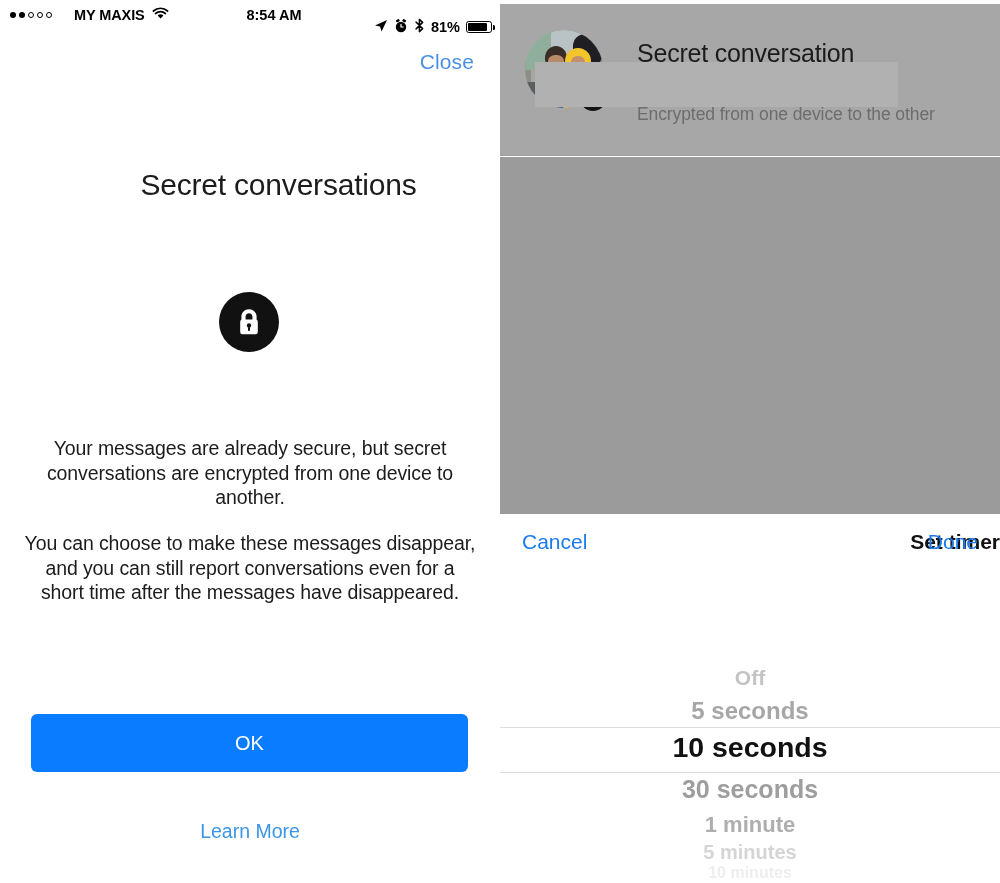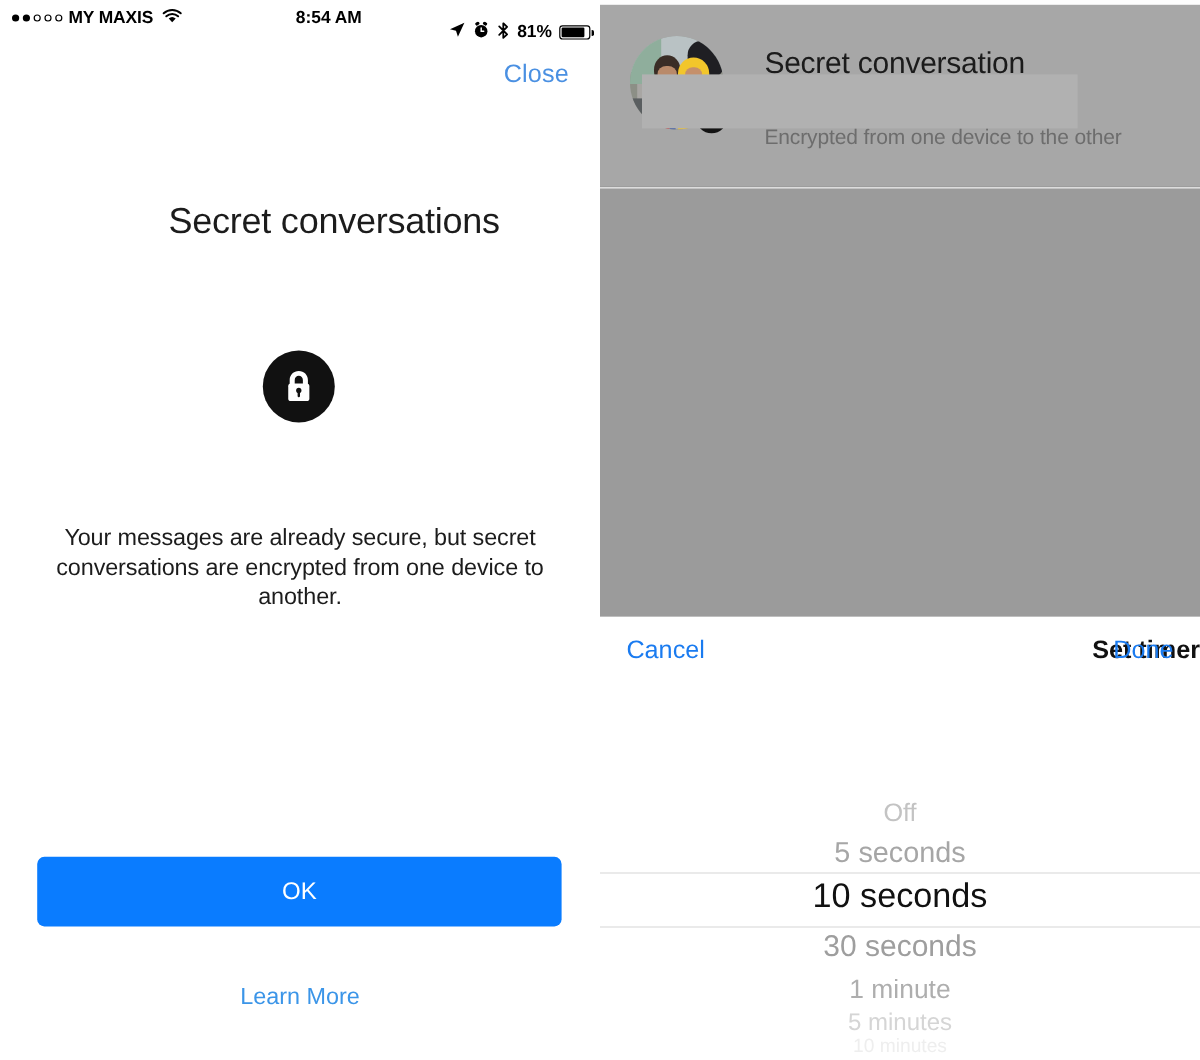--- a/index.html
+++ b/index.html
@@ -21,21 +21,21 @@
 
   .status-bar {
     position:absolute; left:0; top:0; width:500px; height:30px;
     display:flex; align-items:center; font-size:14.5px; color:#000;
     font-weight:600;
   }
   .sb-left { position:absolute; left:10px; display:flex; align-items:center; gap:5px; }
   .sb-dots { display:flex; align-items:center; gap:3px; }
   .dot { width:6px; height:6px; border-radius:50%; background:#000; display:block; }
   .dot.hollow { background:transparent; border:1px solid #000; width:6px; height:6px; }
-  .sb-carrier { font-size:14.5px; font-weight:600; letter-spacing:-0.1px; color:#000; }
+  .sb-carrier { font-size:14.5px; font-weight:600; letter-spacing:-0.1px; color:#000;margin-left:17px; }
   .sb-wifi { margin-left:2px; display:block; }
   .sb-center { position:absolute; left:0; width:500px; text-align:center; font-size:14.5px; font-weight:700;padding-left:48px; }
   .sb-right { position:absolute; right:8px; display:flex; align-items:center; gap:6px;margin-top:24px; }
   .sb-pct { font-size:14.5px; font-weight:600; }
   .batt {
     width:26px; height:12px; border:1.4px solid #000; border-radius:2.8px;
     position:relative; display:block;
   }
   .batt::after {
     content:""; position:absolute; right:-4px; top:3.2px;
@@ -160,21 +160,21 @@
   .tb-done {
     position:absolute; right:22px; top:16px; font-size:21px; color:#1a7bf0; cursor:pointer;margin-left:16px;
   }
 
   .picker-wheel {
     position:absolute; left:0; top:58px; width:500px; height:311px;
     overflow:hidden;
   }
   .pk-row {
     position:absolute; left:0; width:500px; text-align:center;
-    font-weight:400; white-space:nowrap;
+    font-weight:700; white-space:nowrap;
   }
   .pk-r0 { top:94px;  font-size:21px;   color:#c3c3c3; }
   .pk-r1 { top:125px; font-size:24px;   color:#a6a6a6; }
   .pk-r2 { top:159px; font-size:28.5px; color:#111111; }
   .pk-r3 { top:203px; font-size:25px;   color:#9e9e9e; }
   .pk-r4 { top:240px; font-size:22px;   color:#aeaeae; }
   .pk-r5 { top:269px; font-size:20px;   color:#d5d5d5; }
   .pk-r6 { top:292px; font-size:16px;   color:#eeeeee; }
 
   .pk-sep { position:absolute; left:0; width:500px; height:1px; background:#dcdcdc; }
@@ -240,20 +240,21 @@
     <div class="lock-badge-big">
       <svg class="padlock" width="30" height="32" viewBox="0 0 30 32">
         <path d="M15 3.2 c-4.3 0-7.6 3.3-7.6 7.4 V14 h4.2 v-3.4 c0-1.9 1.5-3.4 3.4-3.4 s3.4 1.5 3.4 3.4 V14 h4.2 v-3.4 c0-4.1-3.3-7.4-7.6-7.4 z" fill="#ffffff"></path>
         <rect x="6.2" y="13.6" width="17.6" height="14.6" rx="2.2" fill="#ffffff"></rect>
         <circle cx="15" cy="19.4" r="2.2" fill="#111111"></circle>
         <rect x="14" y="20.4" width="2" height="4.6" rx="1" fill="#111111"></rect>
       </svg>
     </div>
 
     <div class="body-copy para1">Your messages are already secure, but secret conversations are encrypted from one device to another.</div>
+    <div class="body-copy para2">You can choose to make these messages disappear, and you can still report conversations even for a short time after the messages have disappeared.</div>
 
     <div class="ok-button">OK</div>
     <div class="learn-more">Learn More</div>
   </div>
 
   <div class="right-panel">
     <div class="rp-topgap"></div>
 
     <div class="conv-header">
       <div class="avatar-wrap">

